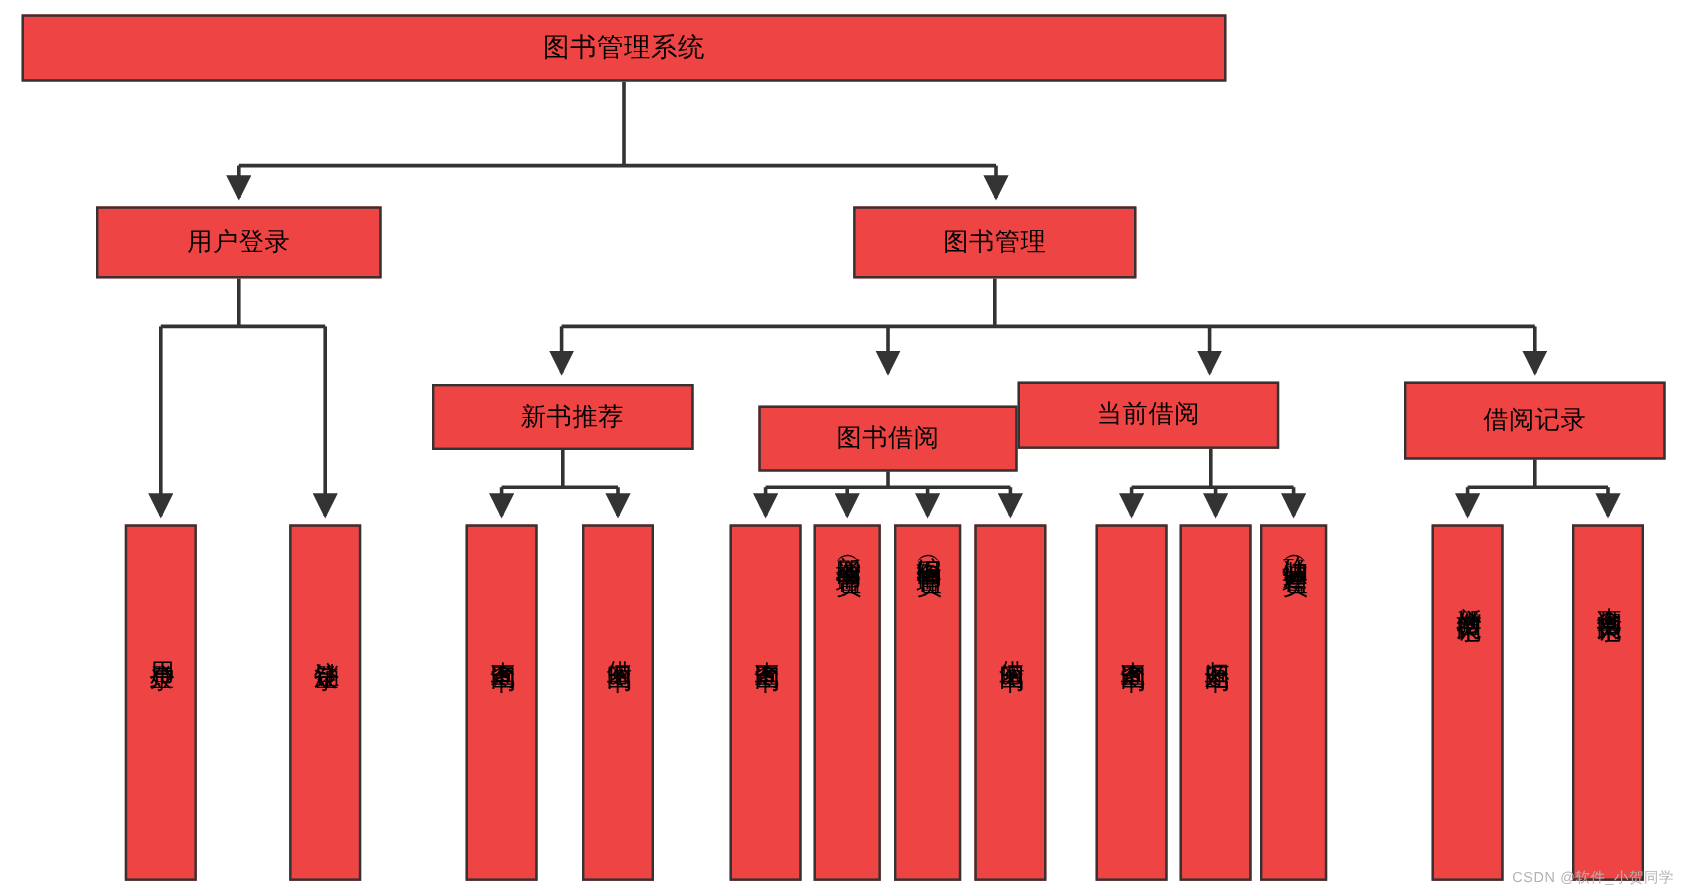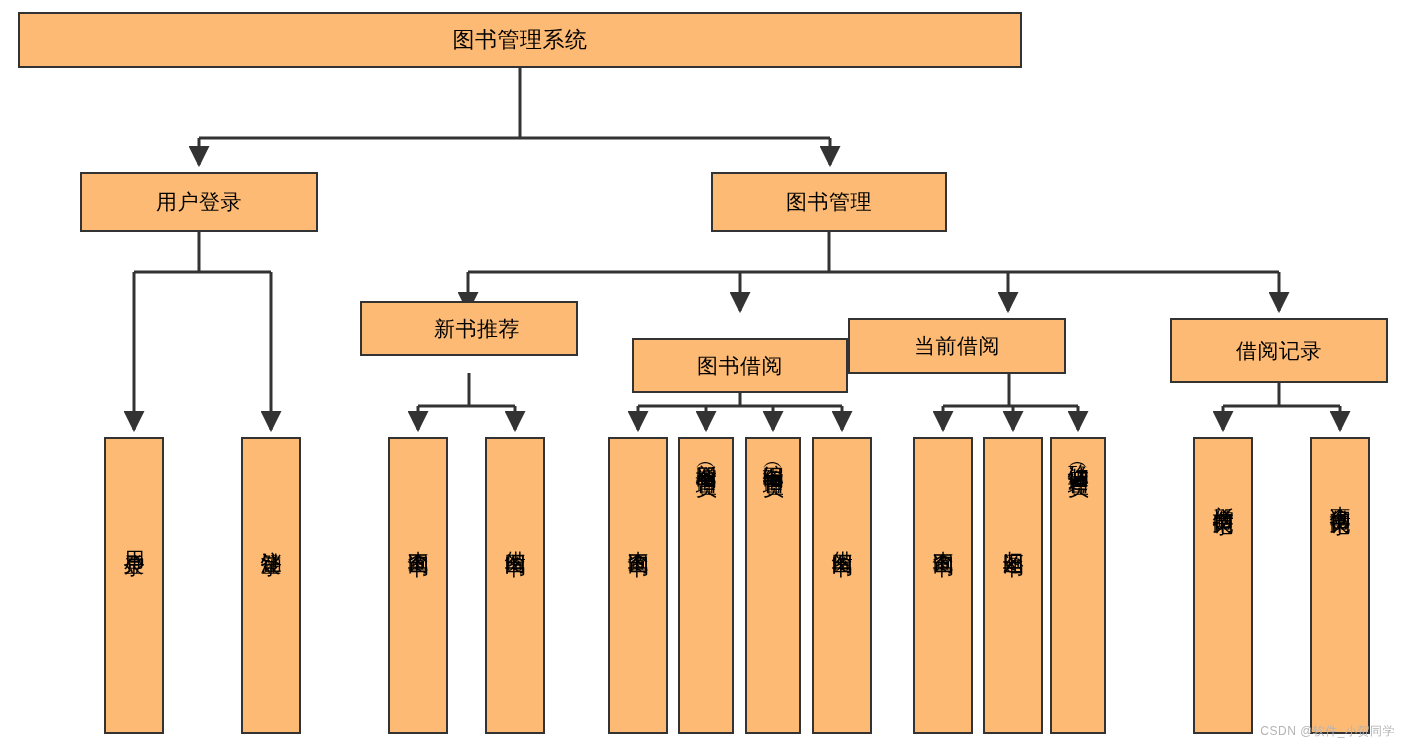--- a/index.html
+++ b/index.html
@@ -18,21 +18,21 @@
   }
   #wires {
     position: absolute;
     left: 0; top: 0;
     width: 1405px;
     height: 747px;
     pointer-events: none;
   }
   .node {
     position: absolute;
-    background: #fdba74;
+    background: #ef4444;
     border: 2px solid #333333;
     display: flex;
     align-items: center;
     justify-content: center;
     color: #000000;
     text-align: center;
     z-index: 2;
   }
   .node.h {
     
@@ -134,21 +134,21 @@
     <span class="label">图书管理系统</span>
   </div>
 
   <div class="node h" style="left:80px; top:172px; width:238px; height:60px;">
     <span class="label">用户登录</span>
   </div>
   <div class="node h" style="left:711px; top:172px; width:236px; height:60px;">
     <span class="label">图书管理</span>
   </div>
 
-  <div class="node h" style="left:360px; top:301px; width:218px; height:55px;padding-left:16px;">
+  <div class="node h" style="left:360px; top:320px; width:218px; height:55px;padding-left:16px;">
     <span class="label">新书推荐</span>
   </div>
   <div class="node h" style="left:632px; top:318px; width:216px; height:55px;margin-top:20px;">
     <span class="label">图书借阅</span>
   </div>
   <div class="node h" style="left:848px; top:318px; width:218px; height:56px;">
     <span class="label">当前借阅</span>
   </div>
   <div class="node h" style="left:1170px; top:318px; width:218px; height:65px;">
     <span class="label">借阅记录</span>

